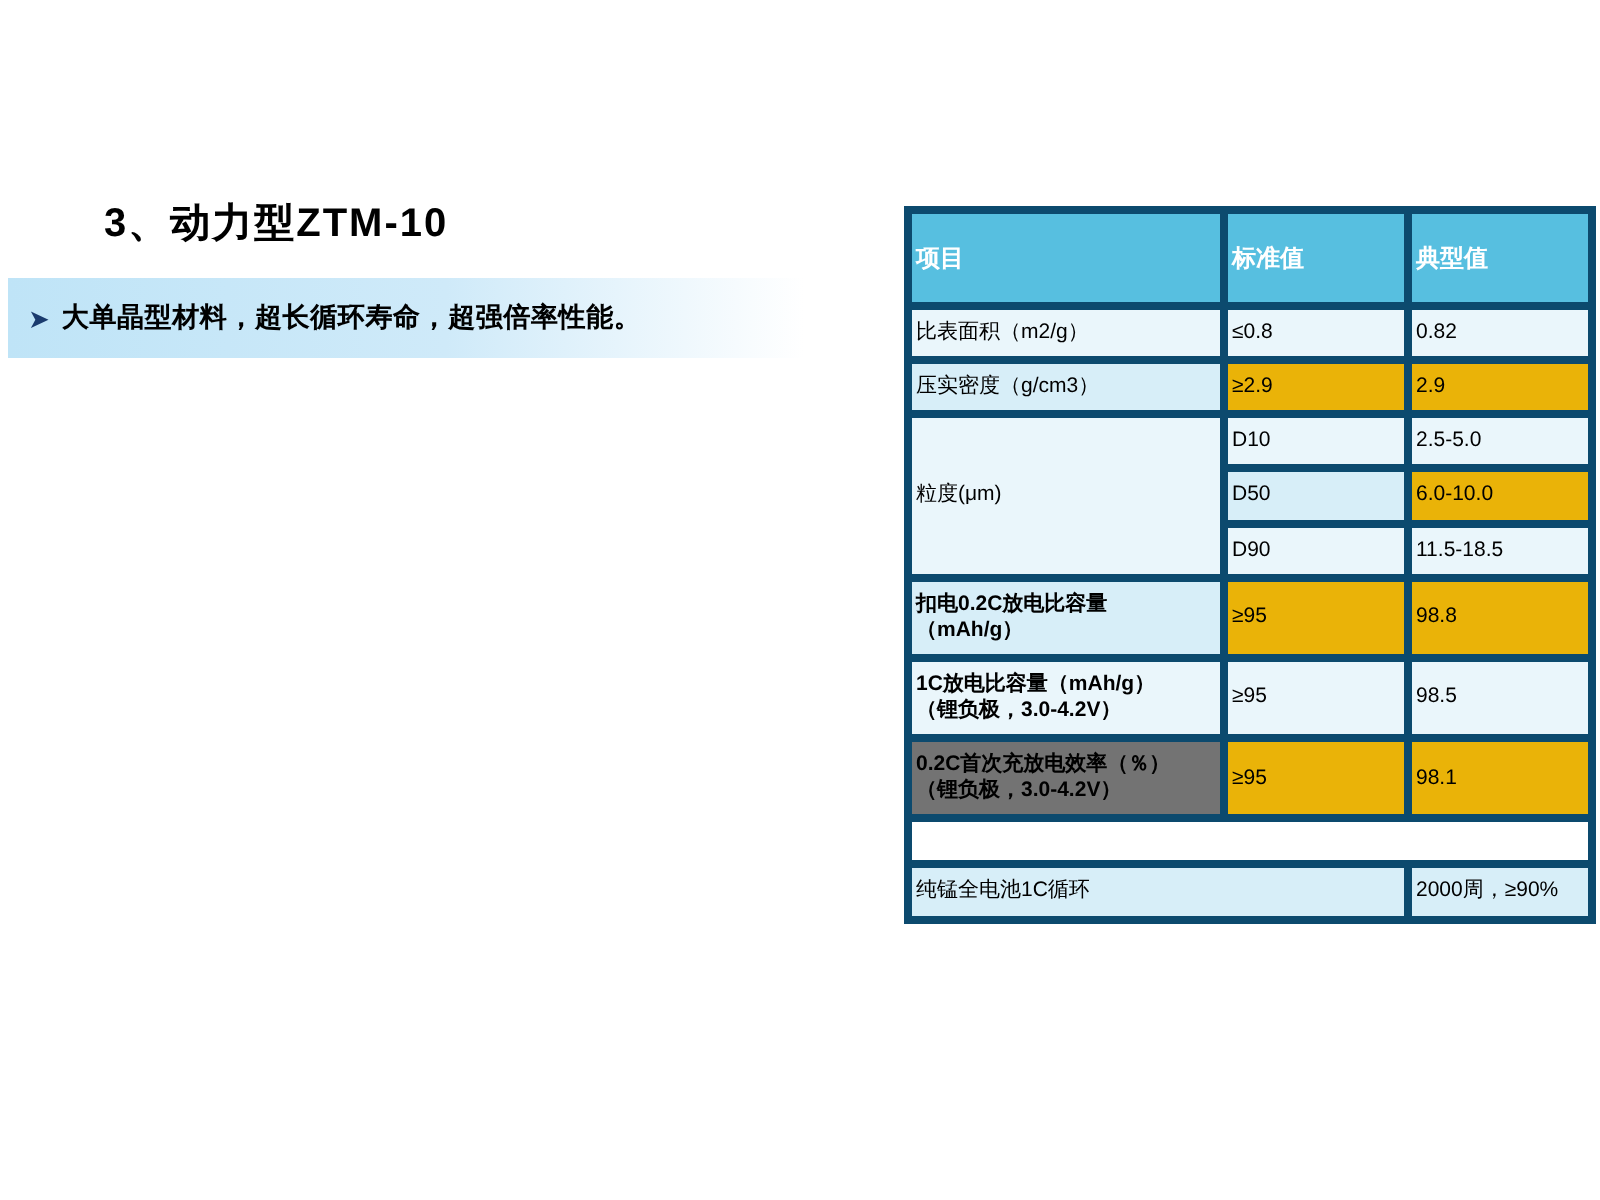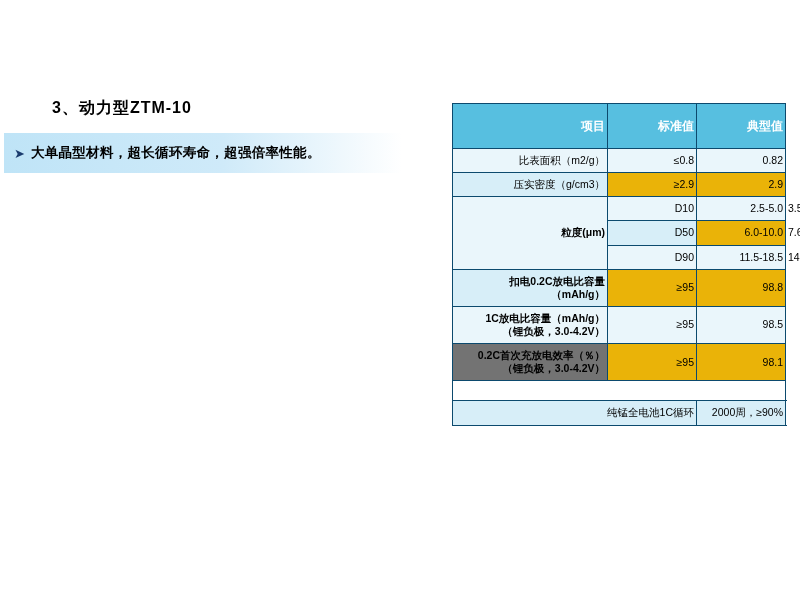--- a/index.html
+++ b/index.html
@@ -22,21 +22,21 @@
   }
 
   
   .left-col {
     position: absolute;
     left: 0px;
     top: 98px;
     width: 410px;
   }
   .section-title {
-    font-size: 16px;
+    font-size: 20px;
     font-weight: bold;
     letter-spacing: 1px;
     margin-left: 52px;
     margin-bottom: 8px;
     color: #000000;
     font-family: "Liberation Sans", sans-serif;
   }
 
   .sem-image {
     position: relative;
@@ -138,42 +138,42 @@
     width: 318px;
   }
   table.spec {
     border-collapse: collapse;
     width: 318px;
     font-size: 10.5px;
     color: #000000;
     table-layout: fixed;
   }
   table.spec th, table.spec td {
-    border: 1px solid #0c4a6e;
-    text-align: right;
+    border: 4px solid #0c4a6e;
+    text-align: left;
     vertical-align: middle;
     padding: 5px 2px;
     line-height: 1.25;
   }
   table.spec thead th {
     background: #5bc0de;
     background: #57bfe0;
     color: #ffffff;
     font-weight: bold;
     font-size: 12px;
     height: 34px;
   }
   .col-item { width: 150px; }
   .col-std  { width: 84px; }
   .col-typ  { width: 84px; }
 
   tr.band-a td { background: #eaf6fb; }
   tr.band-b td { background: #eab308; }
   td.item-label { background: #eaf6fb; }
-  td.group-label { background: #d7eef8; font-weight: bold; }
+  td.group-label { background: #d7eef8; font-weight: normal; }
   td.sub-label { background: #eaf6fb; }
   td.spacer { border: none; background: #ffffff; height: 9px; padding: 0; }
   tr.last td { background: #d7eef8; }
   .two-line { font-size: 10.5px; font-weight: bold; }
 </style>
 </head>
 <body>
 
 <div class="slide">
 

